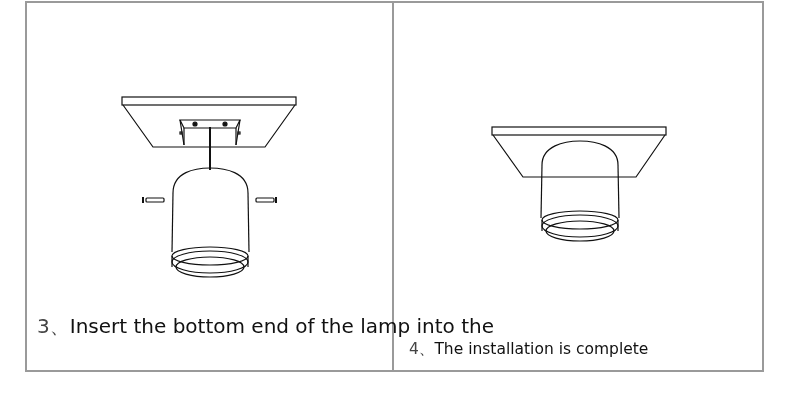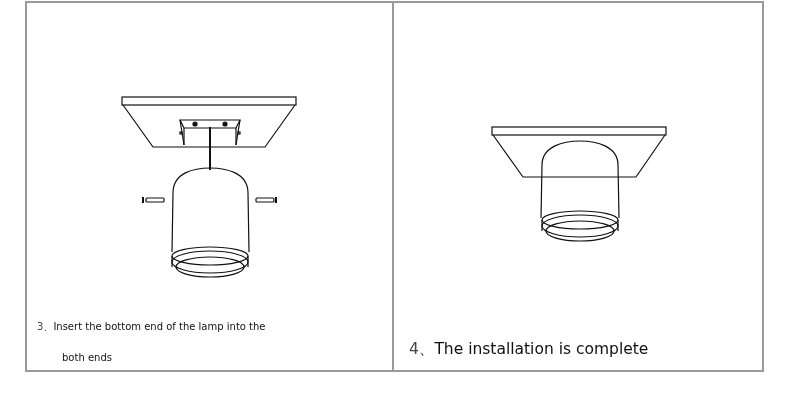--- a/index.html
+++ b/index.html
@@ -1,19 +1,19 @@
 <!DOCTYPE html>
 <html><head>
 <meta charset="utf-8">
 <style>
   html, body { margin:0; padding:0; background:#ffffff; }
   body { width:790px; height:400px; position:relative; overflow:hidden; font-family:"DejaVu Sans", sans-serif; }
   .table { position:absolute; left:25px; top:1px; width:739px; height:371px; border:2px solid #9a9a9a; box-sizing:border-box; }
   .divider { position:absolute; left:392px; top:1px; width:2px; height:371px; background:#9a9a9a; }
-  .cap { position:absolute; color:#111; font-size:10px; line-height:15.5px; }
+  .cap { position:absolute; color:#111; font-size:20px; line-height:15.5px; }
   .cap .num { color:#444; }
   svg { position:absolute; left:0; top:0; }
 </style>
 </head>
 <body>
 
 <div class="table"></div>
 <div class="divider"></div>
 
 <svg width="790" height="400" viewBox="0 0 790 400" fill="none" stroke="#111" stroke-width="1.2">
@@ -63,18 +63,17 @@
     <ellipse cx="580" cy="220" rx="38" ry="9"></ellipse>
     <ellipse cx="580" cy="226" rx="38" ry="11"></ellipse>
     <ellipse cx="580" cy="231" rx="34" ry="10"></ellipse>
     <path d="M542,220 L542,231 M618,220 L618,231"></path>
   </g>
 </svg>
 
 <div class="cap" style="left:37px; top:319px;">
   <span class="num">3、</span><span>Insert the bottom end of the lamp into the</span><br>
   <br>
-  <span style="padding-left:25px">both ends</span>
 </div>
 
 <div class="cap" style="left:409px; top:342px; font-size:15.5px;">
   <span class="num">4、</span><span>The installation is complete</span>
 </div>
 
 </body></html>

